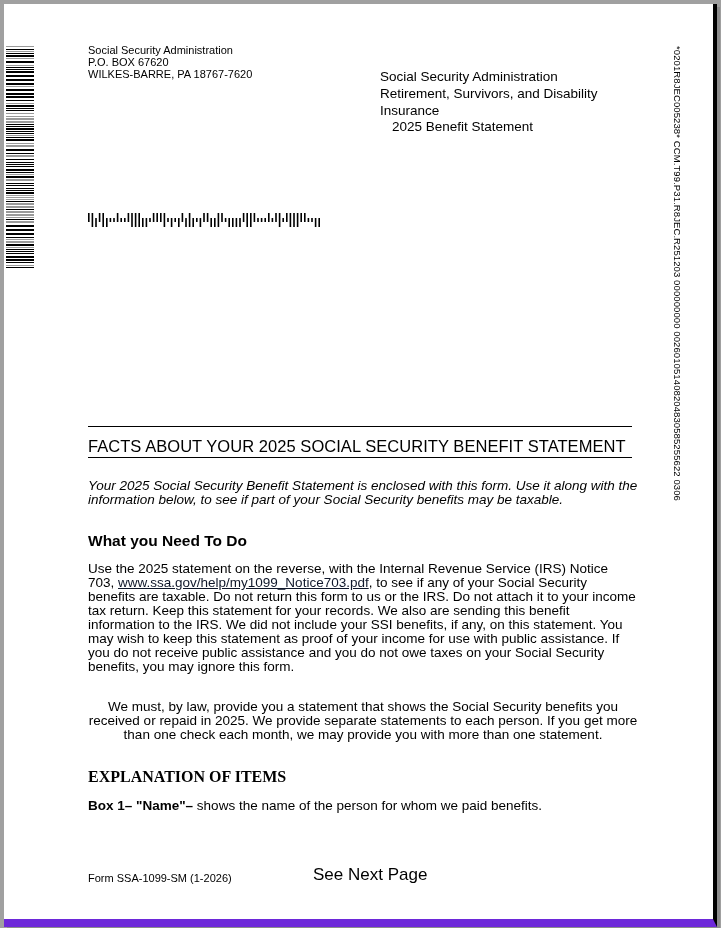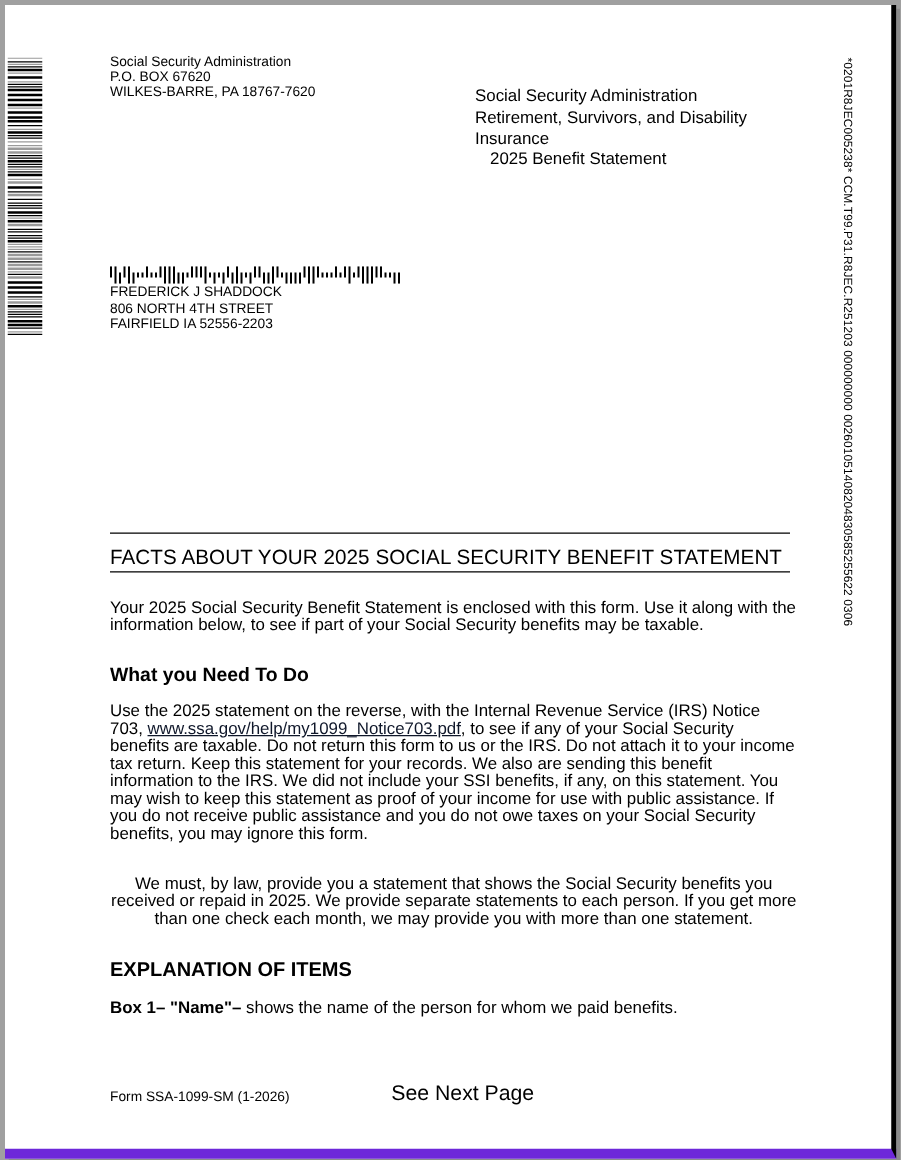--- a/index.html
+++ b/index.html
@@ -58,31 +58,31 @@
     .main-title {
       left: 84px; top: 432px;
       font-size: 16.5px; line-height: 20px;
       white-space: nowrap;
       letter-spacing: 0.05px;
     }
     .body-text {
       left: 84px; width: 550px;
       font-size: 13.5px; line-height: 14px;
     }
-    .p-intro { top: 475px; }
+    .p-intro { top: 475px; font-style: italic; }
     .h2 {
       left: 84px;
       font-size: 15.5px; font-weight: bold;
       line-height: 18px; white-space: nowrap;
     }
     .h-need { top: 528px; }
     .p-need { top: 558px; }
     .h-who { top: 681px; }
     .p-who { top: 696px; text-align: center; }
-    .h-expl { top: 764px; font-weight: bold; font-size: 16px; }
+    .h-expl { top: 764px; font-weight: bold; font-size: 16px; font-family: Liberation Serif, serif; }
     .p-box1 { top: 795px; }
     .link { color: #0f172a; text-decoration: underline; }
     .footer-form {
       left: 84px; top: 826px;
       font-size: 11px; white-space: nowrap; margin-top: 42px;
     }
     .footer-next {
       left: 309px; top: 861px;
       font-size: 17px; white-space: nowrap;
     }
@@ -257,25 +257,20 @@
         <rect x="208.8" y="0" width="1.6" height="14" fill="#000"></rect>
         <rect x="212.4" y="0" width="1.6" height="9" fill="#000"></rect>
         <rect x="216" y="0" width="1.6" height="9" fill="#000"></rect>
         <rect x="219.6" y="5" width="1.6" height="4" fill="#000"></rect>
         <rect x="223.20000000000002" y="5" width="1.6" height="4" fill="#000"></rect>
         <rect x="226.8" y="5" width="1.6" height="9" fill="#000"></rect>
         <rect x="230.4" y="5" width="1.6" height="9" fill="#000"></rect>
       </svg>
   </div>
 
-  <div class="abs mail-addr">
-    <div>FREDERICK J SHADDOCK</div>
-    <div>806 NORTH 4TH STREET</div>
-    <div>FAIRFIELD IA 52556-2203</div>
-  </div>
 
   <div class="abs rule r1"></div>
   <div class="abs main-title">FACTS ABOUT YOUR 2025 SOCIAL SECURITY BENEFIT STATEMENT</div>
   <div class="abs rule r2"></div>
 
   <div class="abs body-text p-intro">Your 2025 Social Security Benefit Statement is enclosed with this form. Use it along with the information below, to see if part of your Social Security benefits may be taxable.</div>
 
   <div class="abs h2 h-need">What you Need To Do</div>
   <div class="abs body-text p-need"><span>Use the 2025  statement on the reverse, with the Internal Revenue Service (IRS) Notice 703, </span><a class="link">www.ssa.gov/help/my1099_Notice703.pdf</a><span>, to see if any of your Social Security benefits are taxable. Do not return this form to us or the IRS. Do not attach it to your income tax return. Keep this statement for your records. We also are sending this benefit information to the IRS. We did not include your SSI benefits, if any, on this statement. You may wish to keep this statement as proof of your income for use with public assistance. If you do not receive public assistance and you do not owe taxes on your Social Security benefits, you may ignore this form.</span></div>
 

